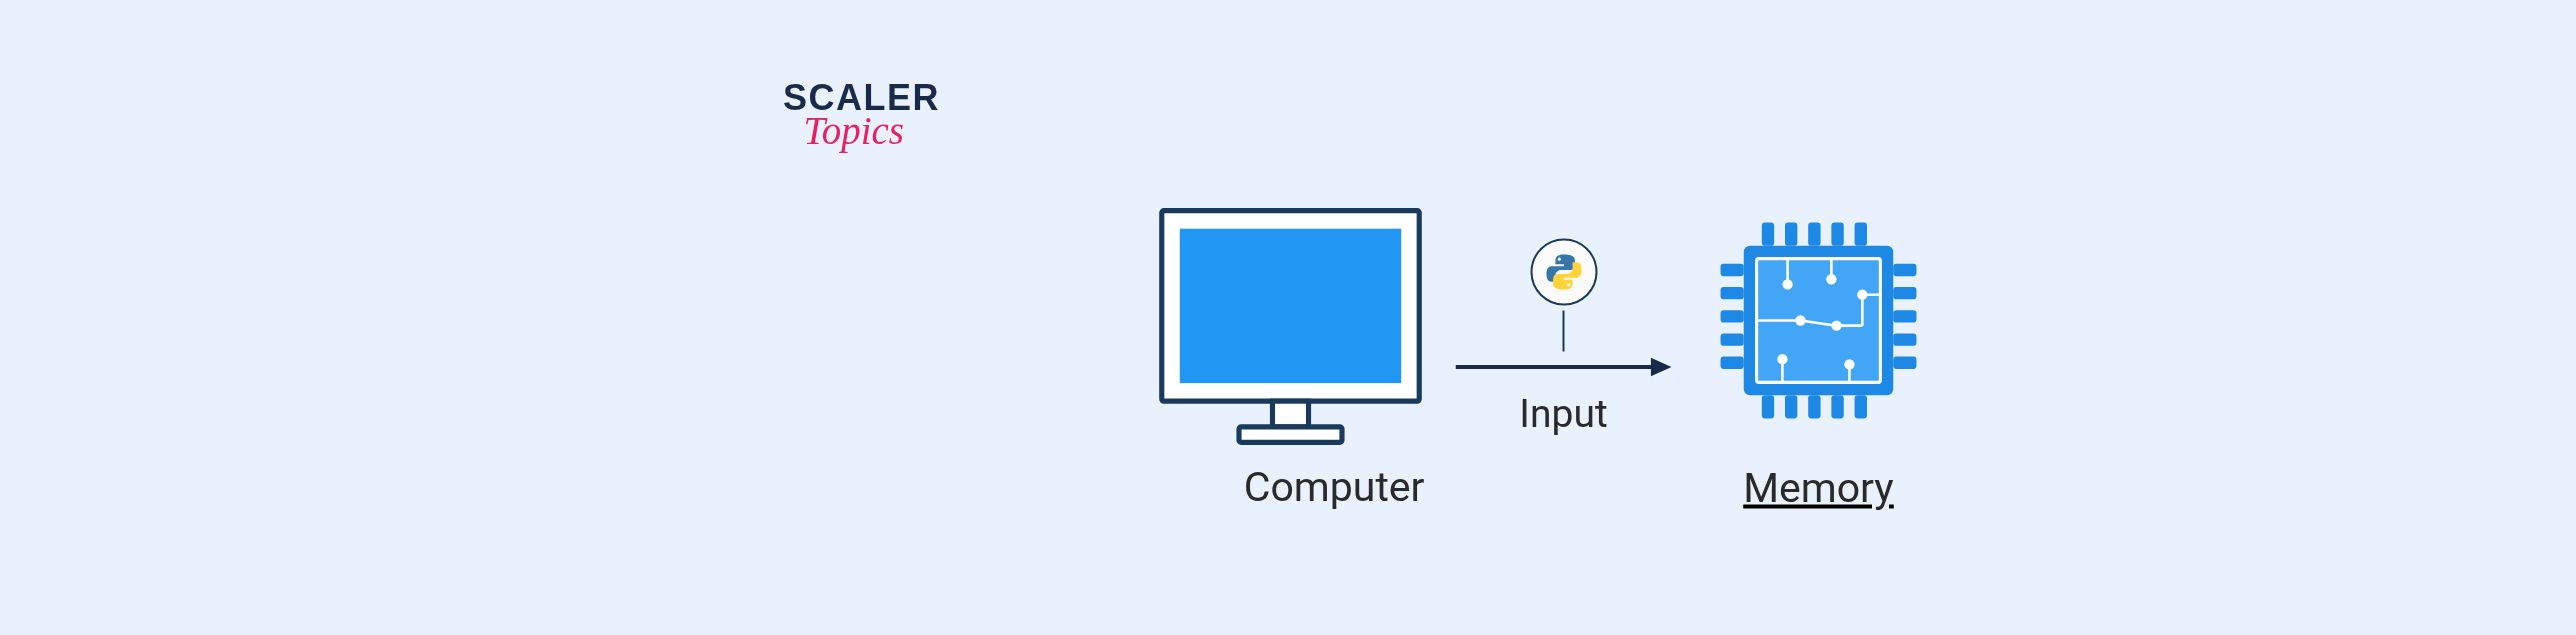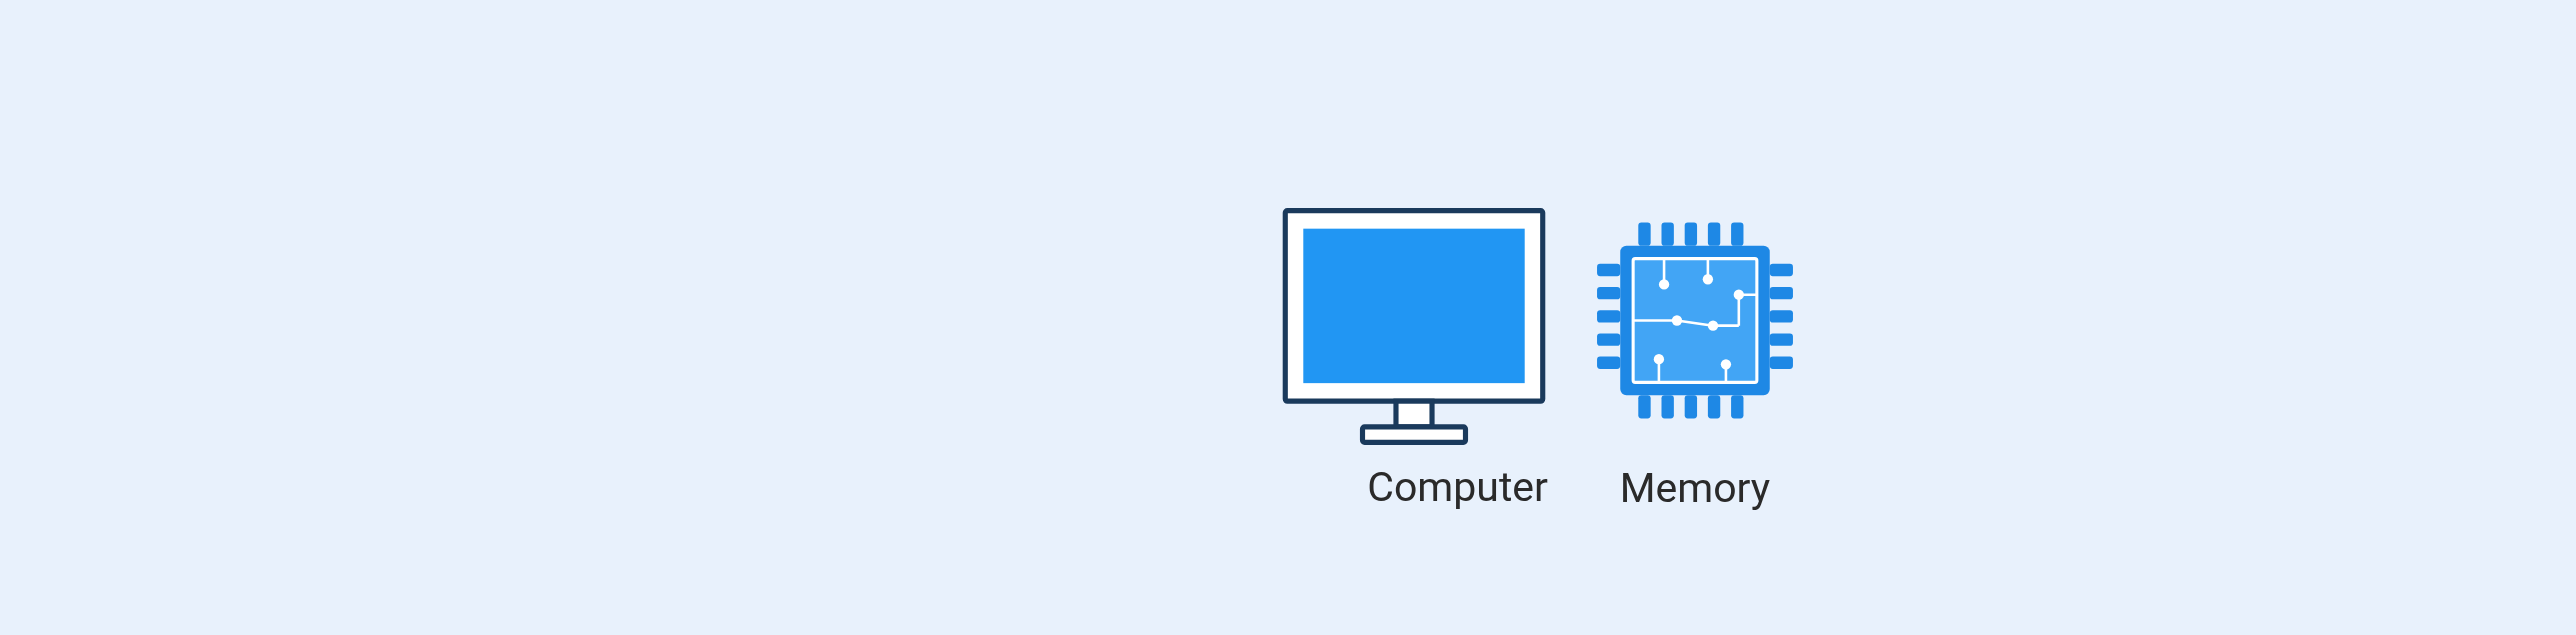--- a/index.html
+++ b/index.html
@@ -65,20 +65,21 @@
       display: flex;
       flex-direction: column;
       align-items: flex-end;
       gap: 15.5px;
     }
     .memory-group {
       display: flex;
       flex-direction: column;
       align-items: center;
       gap: 27px;
+      text-decoration: underline;
     }
     .item-label {
       font-size: 41px;
       color: #2a2a2a;
       font-weight: 400;
     }
     .arrow-group {
       display: flex;
       flex-direction: column;
       align-items: center;
@@ -107,34 +108,54 @@
       font-size: 39px;
       color: #2a2a2a;
       margin-top: 7.7px;
     }
   </style>
 </head>
 <body>
 
 <div class="diagram-container">
 
+  <div class="logo">
+    <div class="logo-scaler">SCALER</div>
+    <div class="logo-topics">Topics</div>
+  </div>
 
 
   <div class="diagram-row">
 
     <div class="computer-group">
       <svg width="268" height="242" viewBox="0 0 520 470">
         <rect x="10" y="10" width="500" height="370" fill="#ffffff" stroke="#1a3a5c" stroke-width="10" rx="4"></rect>
         <rect x="45" y="45" width="430" height="300" fill="#2196f3"></rect>
         <rect x="225" y="380" width="70" height="50" fill="#ffffff" stroke="#1a3a5c" stroke-width="10"></rect>
         <rect x="160" y="430" width="200" height="30" fill="#ffffff" stroke="#1a3a5c" stroke-width="10" rx="4"></rect>
       </svg>
       <div class="item-label">Computer</div>
     </div>
 
+    <div class="arrow-group">
+      <div class="python-badge">
+        <svg width="39" height="39" viewBox="0 0 100 100">
+          <path d="M 48 5 C 30 5 28 15 28 20 L 28 30 L 50 30 L 50 35 L 18 35 C 8 35 5 45 5 55 C 5 65 8 75 18 75 L 28 75 L 28 60 C 28 50 35 45 45 45 L 65 45 C 73 45 78 40 78 32 L 78 20 C 78 10 70 5 48 5 Z" fill="#3776ab"></path>
+          <circle cx="38" cy="17" r="4" fill="#ffffff"></circle>
+          <path d="M 52 95 C 70 95 72 85 72 80 L 72 70 L 50 70 L 50 65 L 82 65 C 92 65 95 55 95 45 C 95 35 92 25 82 25 L 72 25 L 72 40 C 72 50 65 55 55 55 L 35 55 C 27 55 22 60 22 68 L 22 80 C 22 90 30 95 52 95 Z" fill="#ffd43b"></path>
+          <circle cx="62" cy="83" r="4" fill="#ffffff"></circle>
+        </svg>
+      </div>
+      <div class="badge-line"></div>
+      <svg class="arrow-svg" width="216" height="31" viewBox="0 0 420 60">
+        <line x1="0" y1="30" x2="390" y2="30" stroke="#1a2a4a" stroke-width="8"></line>
+        <polygon points="420,30 380,12 380,48" fill="#1a2a4a"></polygon>
+      </svg>
+      <div class="arrow-label">Input</div>
+    </div>
 
     <div class="memory-group">
       <svg width="232" height="232" viewBox="0 0 450 450">
 
         <rect x="115" y="35" width="24" height="45" fill="#1e88e5" rx="6"></rect>
         <rect x="160" y="35" width="24" height="45" fill="#1e88e5" rx="6"></rect>
         <rect x="205" y="35" width="24" height="45" fill="#1e88e5" rx="6"></rect>
         <rect x="250" y="35" width="24" height="45" fill="#1e88e5" rx="6"></rect>
         <rect x="295" y="35" width="24" height="45" fill="#1e88e5" rx="6"></rect>
 

